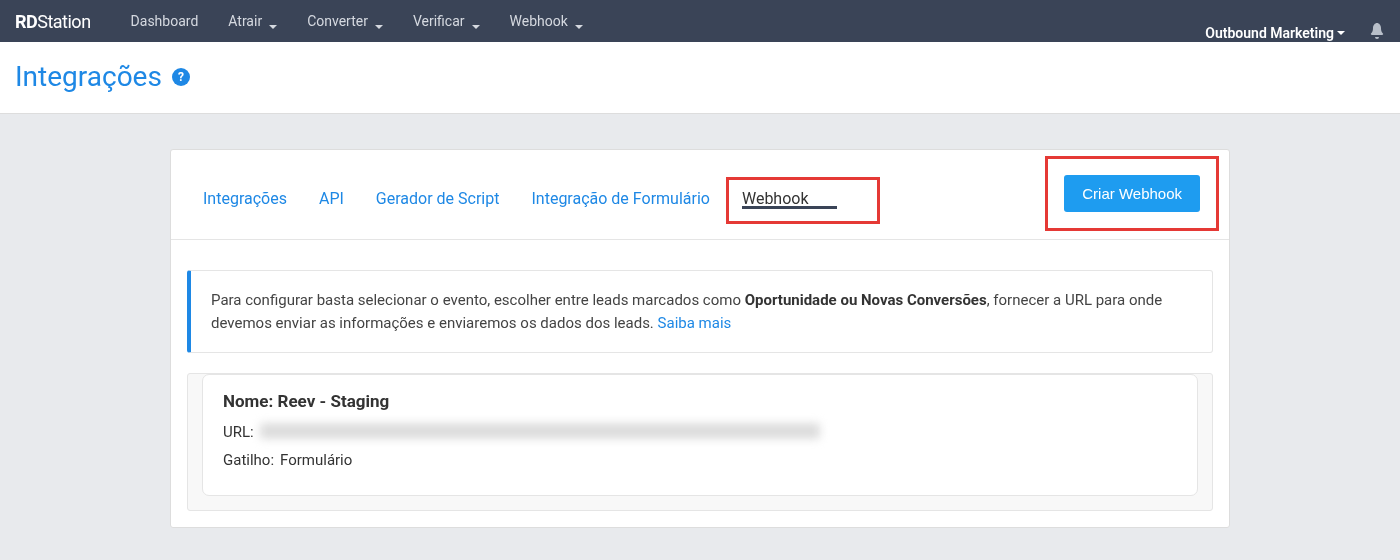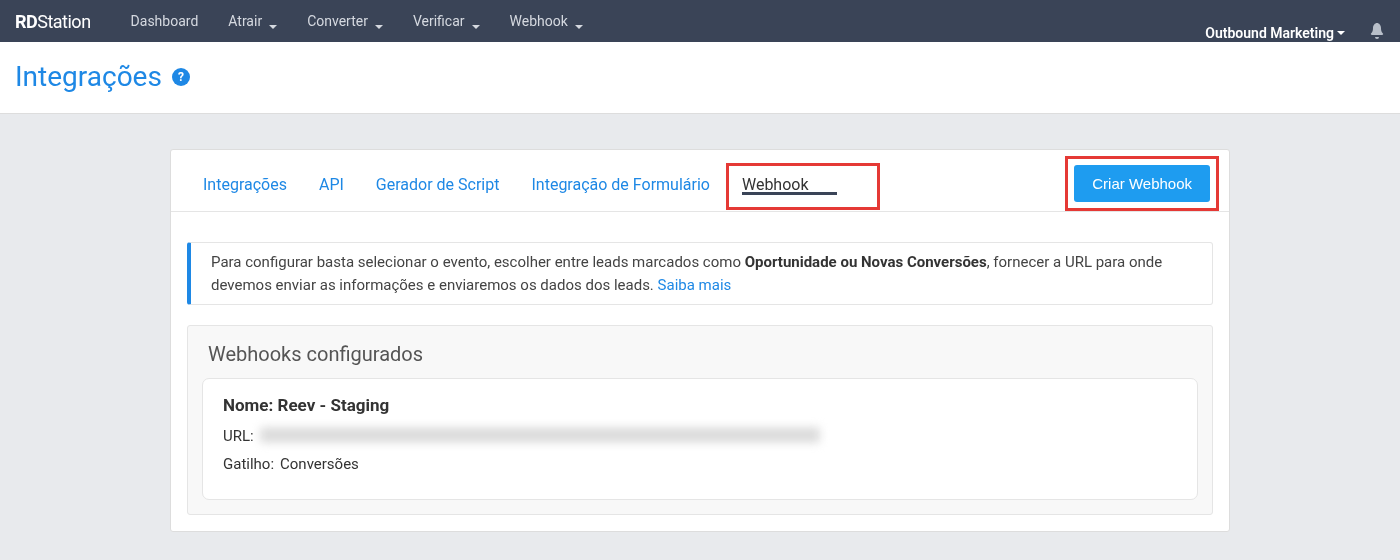--- a/index.html
+++ b/index.html
@@ -22,23 +22,23 @@
     .content-wrap { max-width: 1060px; margin: 35px auto 0; background: #fff; border: 1px solid #ddd; border-radius: 3px; }
     
     .tab-row { display: flex; align-items: center; padding: 12px 16px 0; border-bottom: 1px solid #e5e5e5; }
     .tab-group { display: flex; gap: 0; flex: 1; align-items: center; }
     .tab { color: #1e88e5; font-size: 16px; padding: 12px 16px 16px; cursor: pointer; position: relative; }
     .tab.active { color: #333; }
     .tab.active::after { content: ''; position: absolute; bottom: -1px; left: 0; right: 0; height: 3px; background: #3a4457; }
     .tab-highlight { border: 3px solid #e53935; padding: 9px 40px 13px 13px; margin: -3px 0; }
     
     .btn-primary { background: #1e9cf0; color: #fff; border: none; padding: 10px 18px; font-size: 15px; border-radius: 3px; cursor: pointer; }
-    .btn-highlight { border: 3px solid #e53935; padding: 6px; margin-right: -6px; margin-top: -6px; }
+    .btn-highlight { border: 3px solid #e53935; padding: 16px; margin-right: -6px; margin-top: -6px; margin-bottom: 8px; }
     
-    .info-panel { margin: 30px 16px 20px; border: 1px solid #e5e5e5; border-left: 4px solid #1e88e5; border-radius: 3px; padding: 8px 20px; font-size: 15px; line-height: 1.5; color: #444; }
+    .info-panel { margin: 30px 16px 20px; border: 1px solid #e5e5e5; border-left: 4px solid #1e88e5; border-radius: 3px; padding: 18px 20px; font-size: 15px; line-height: 1.5; color: #444; }
     .info-panel b { font-weight: 700; color: #333; }
     .info-panel a { color: #1e88e5; text-decoration: none; cursor: pointer; }
     
     .section { margin: 0 16px 16px; border: 1px solid #e5e5e5; border-radius: 3px; background: #f8f8f8; }
     .section-header { padding: 16px 20px 12px; font-size: 20px; color: #555; font-weight: 400; }
     .webhook-card { background: #fff; border: 1px solid #e5e5e5; border-radius: 7px; margin: 0 14px 14px; padding: 16px 20px; }
     .webhook-row { display: flex; align-items: flex-start; }
     .webhook-main { flex: 1; }
     .webhook-name { font-size: 17px; font-weight: 700; color: #333; margin-bottom: 12px; }
     .webhook-line { font-size: 15px; color: #333; margin-bottom: 10px; display: flex; align-items: flex-start; gap: 6px; }
@@ -110,33 +110,32 @@
     <div class="btn-highlight">
       <button class="btn-primary">Criar Webhook</button>
     </div>
   </div>
 
   <div class="info-panel">
     <span>Para configurar basta selecionar o evento, escolher entre leads marcados como </span><b>Oportunidade ou Novas Conversões</b><span>, fornecer a URL para onde devemos enviar as informações e enviaremos os dados dos leads. </span><a>Saiba mais</a>
   </div>
 
   <div class="section">
-    <div class="section-header">Webhooks configurados</div>
 
     <div class="webhook-card">
       <div class="webhook-row">
         <div class="webhook-main">
           <div class="webhook-name">
             <span>Nome: </span><span>Reev - Staging</span>
           </div>
           <div class="webhook-line">
             <span>URL:</span>
             <span class="blurred-url"></span>
           </div>
           <div class="webhook-line">
             <span>Gatilho: </span>
-              <span>Conversões</span>
+              <span>Formulário</span>
           </div>
         </div>
       </div>
     </div>
   </div>
 </div>
 
 </body></html>

